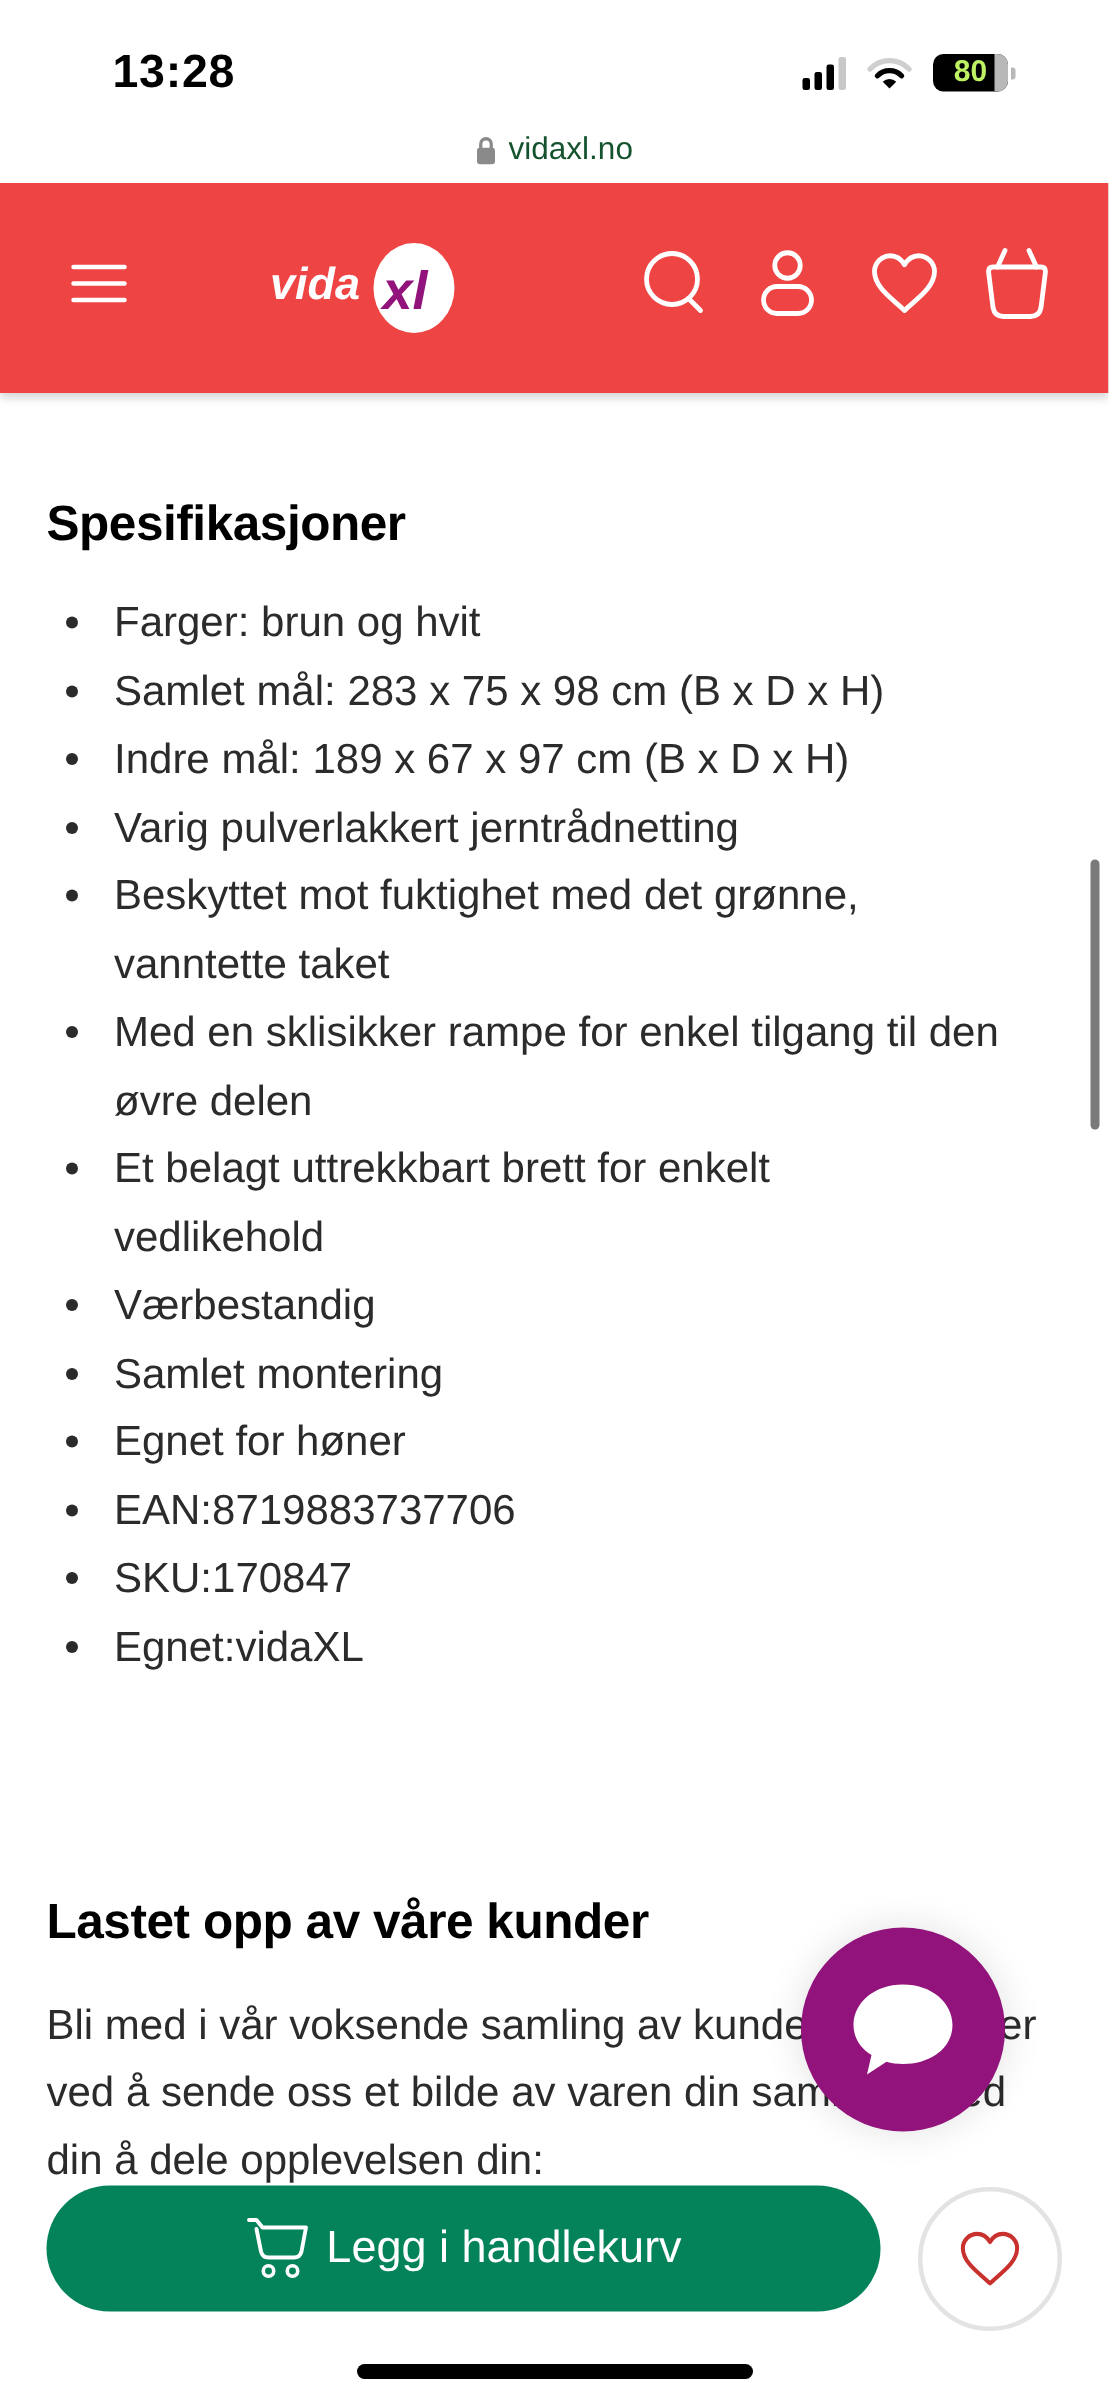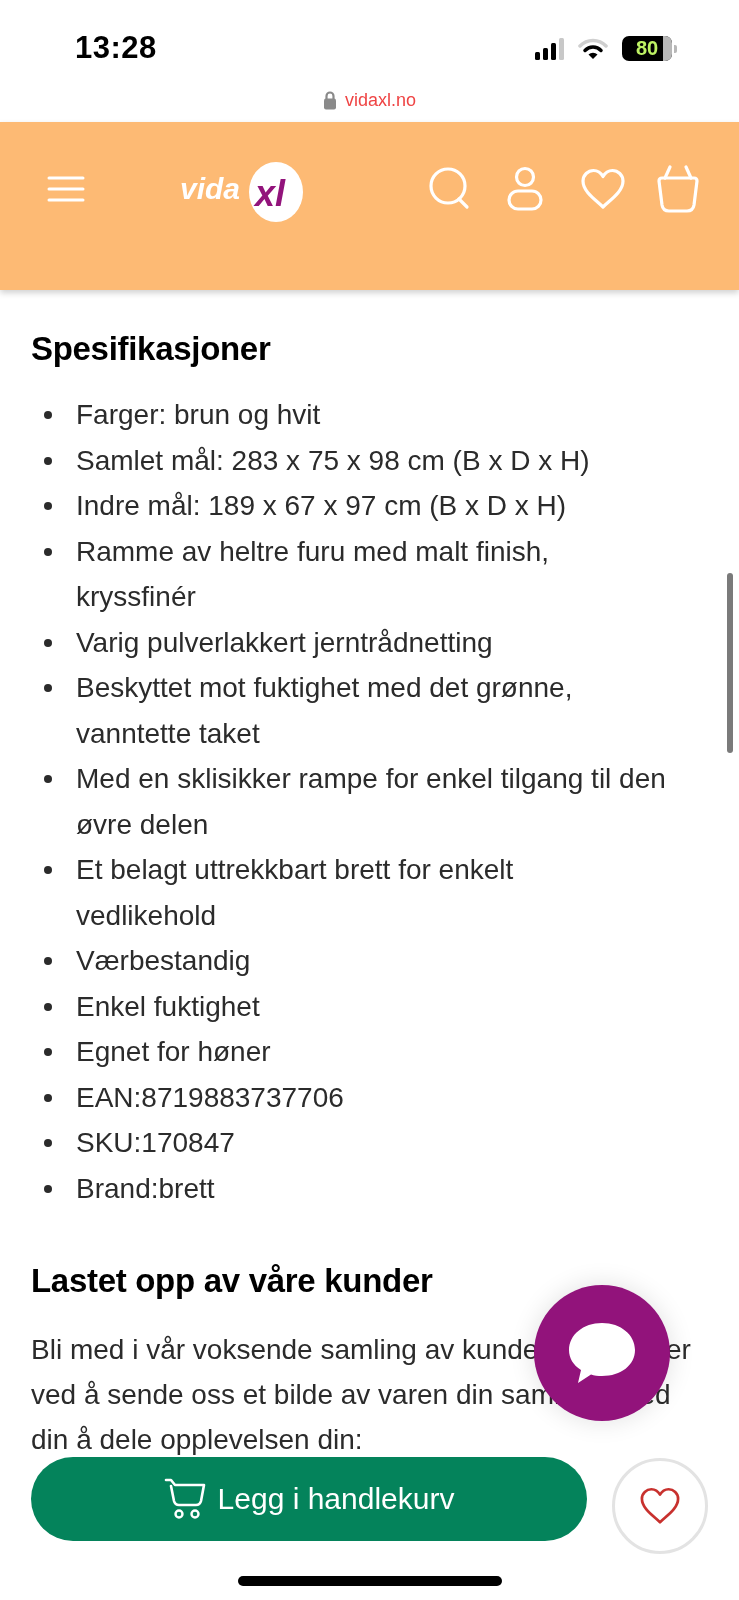--- a/index.html
+++ b/index.html
@@ -13,24 +13,24 @@
   .signal { display: flex; align-items: flex-end; gap: 3px; height: 22px; }
   .signal span { display: block; width: 5px; background: #000; border-radius: 1.5px; }
   .signal span.dim { background: #c8c8c8; }
   .battery { position: relative; width: 50px; height: 25px; background: #000; border-radius: 7px; display: flex; align-items: center; justify-content: center; overflow: hidden; }
   .battery .empty { position: absolute; right: 0; top: 0; width: 9px; height: 100%; background: #b8b8b8; }
   .battery .label { position: relative; color: #bef264; font-weight: 700; font-size: 20px; z-index: 1; }
   .battery-tip { width: 3px; height: 8px; background: #b8b8b8; border-radius: 0 2px 2px 0; margin-left: -12px; }
 
   
   .url-bar { position: absolute; top: 78px; left: 0; width: 739px; height: 44px; display: flex; justify-content: center; align-items: center; gap: 8px; }
-  .url-text { font-size: 18px; color: #ef4444; }
+  .url-text { font-size: 21px; color: #14532d; }
 
   
-  .site-header { position: absolute; top: 122px; left: 0; width: 739px; height: 168px; background: #fdba74; box-shadow: 0 3px 6px rgba(0,0,0,0.18); }
+  .site-header { position: absolute; top: 122px; left: 0; width: 739px; height: 140px; background: #ef4444; box-shadow: 0 3px 6px rgba(0,0,0,0.18); }
   .hdr-icon { position: absolute; display: flex; align-items: center; justify-content: center; cursor: pointer; }
   .menu-btn { left: 44px; top: 45px; width: 44px; height: 44px; }
   .logo { position: absolute; left: 180px; top: 38px; width: 130px; height: 64px; }
   .search-btn { left: 426px; top: 42px; width: 50px; height: 50px; }
   .account-btn { left: 500px; top: 42px; width: 50px; height: 50px; }
   .wishlist-btn { left: 576px; top: 42px; width: 54px; height: 50px; }
   .cart-btn { left: 652px; top: 40px; width: 52px; height: 54px; }
 
   
   .content { position: absolute; top: 262px; left: 0; width: 739px; }
@@ -136,31 +136,30 @@
     </svg>
   </div>
 </header>
 
 <main class="content">
   <h2 class="section-title spec-title">Spesifikasjoner</h2>
   <ul class="spec-list">
     <li>Farger: brun og hvit</li>
     <li>Samlet mål: 283 x 75 x 98 cm (B x D x H)</li>
     <li>Indre mål: 189 x 67 x 97 cm (B x D x H)</li>
-    <li style="padding-right:120px">Ramme av heltre furu med malt finish, kryssfinér</li>
     <li>Varig pulverlakkert jerntrådnetting</li>
     <li style="padding-right:70px">Beskyttet mot fuktighet med det grønne, vanntette taket</li>
     <li style="padding-right:14px">Med en sklisikker rampe for enkel tilgang til den øvre delen</li>
     <li style="padding-right:92px">Et belagt uttrekkbart brett for enkelt vedlikehold</li>
     <li>Værbestandig</li>
-    <li>Enkel fuktighet</li>
+    <li>Samlet montering</li>
     <li>Egnet for høner</li>
     <li>EAN:8719883737706</li>
     <li>SKU:170847</li>
-    <li>Brand:brett</li>
+    <li>Egnet:vidaXL</li>
   </ul>
 
   <h2 class="section-title upload-title">Lastet opp av våre kunder</h2>
   <p class="upload-text">Bli med i vår voksende samling av kundeopplastinger ved å sende oss et bilde av varen din sammen med din å dele opplevelsen din:</p>
 </main>
 
 <div class="scrollbar"></div>
 
 <div class="chat-btn">
   <svg width="72" height="68" viewBox="0 0 72 68">

